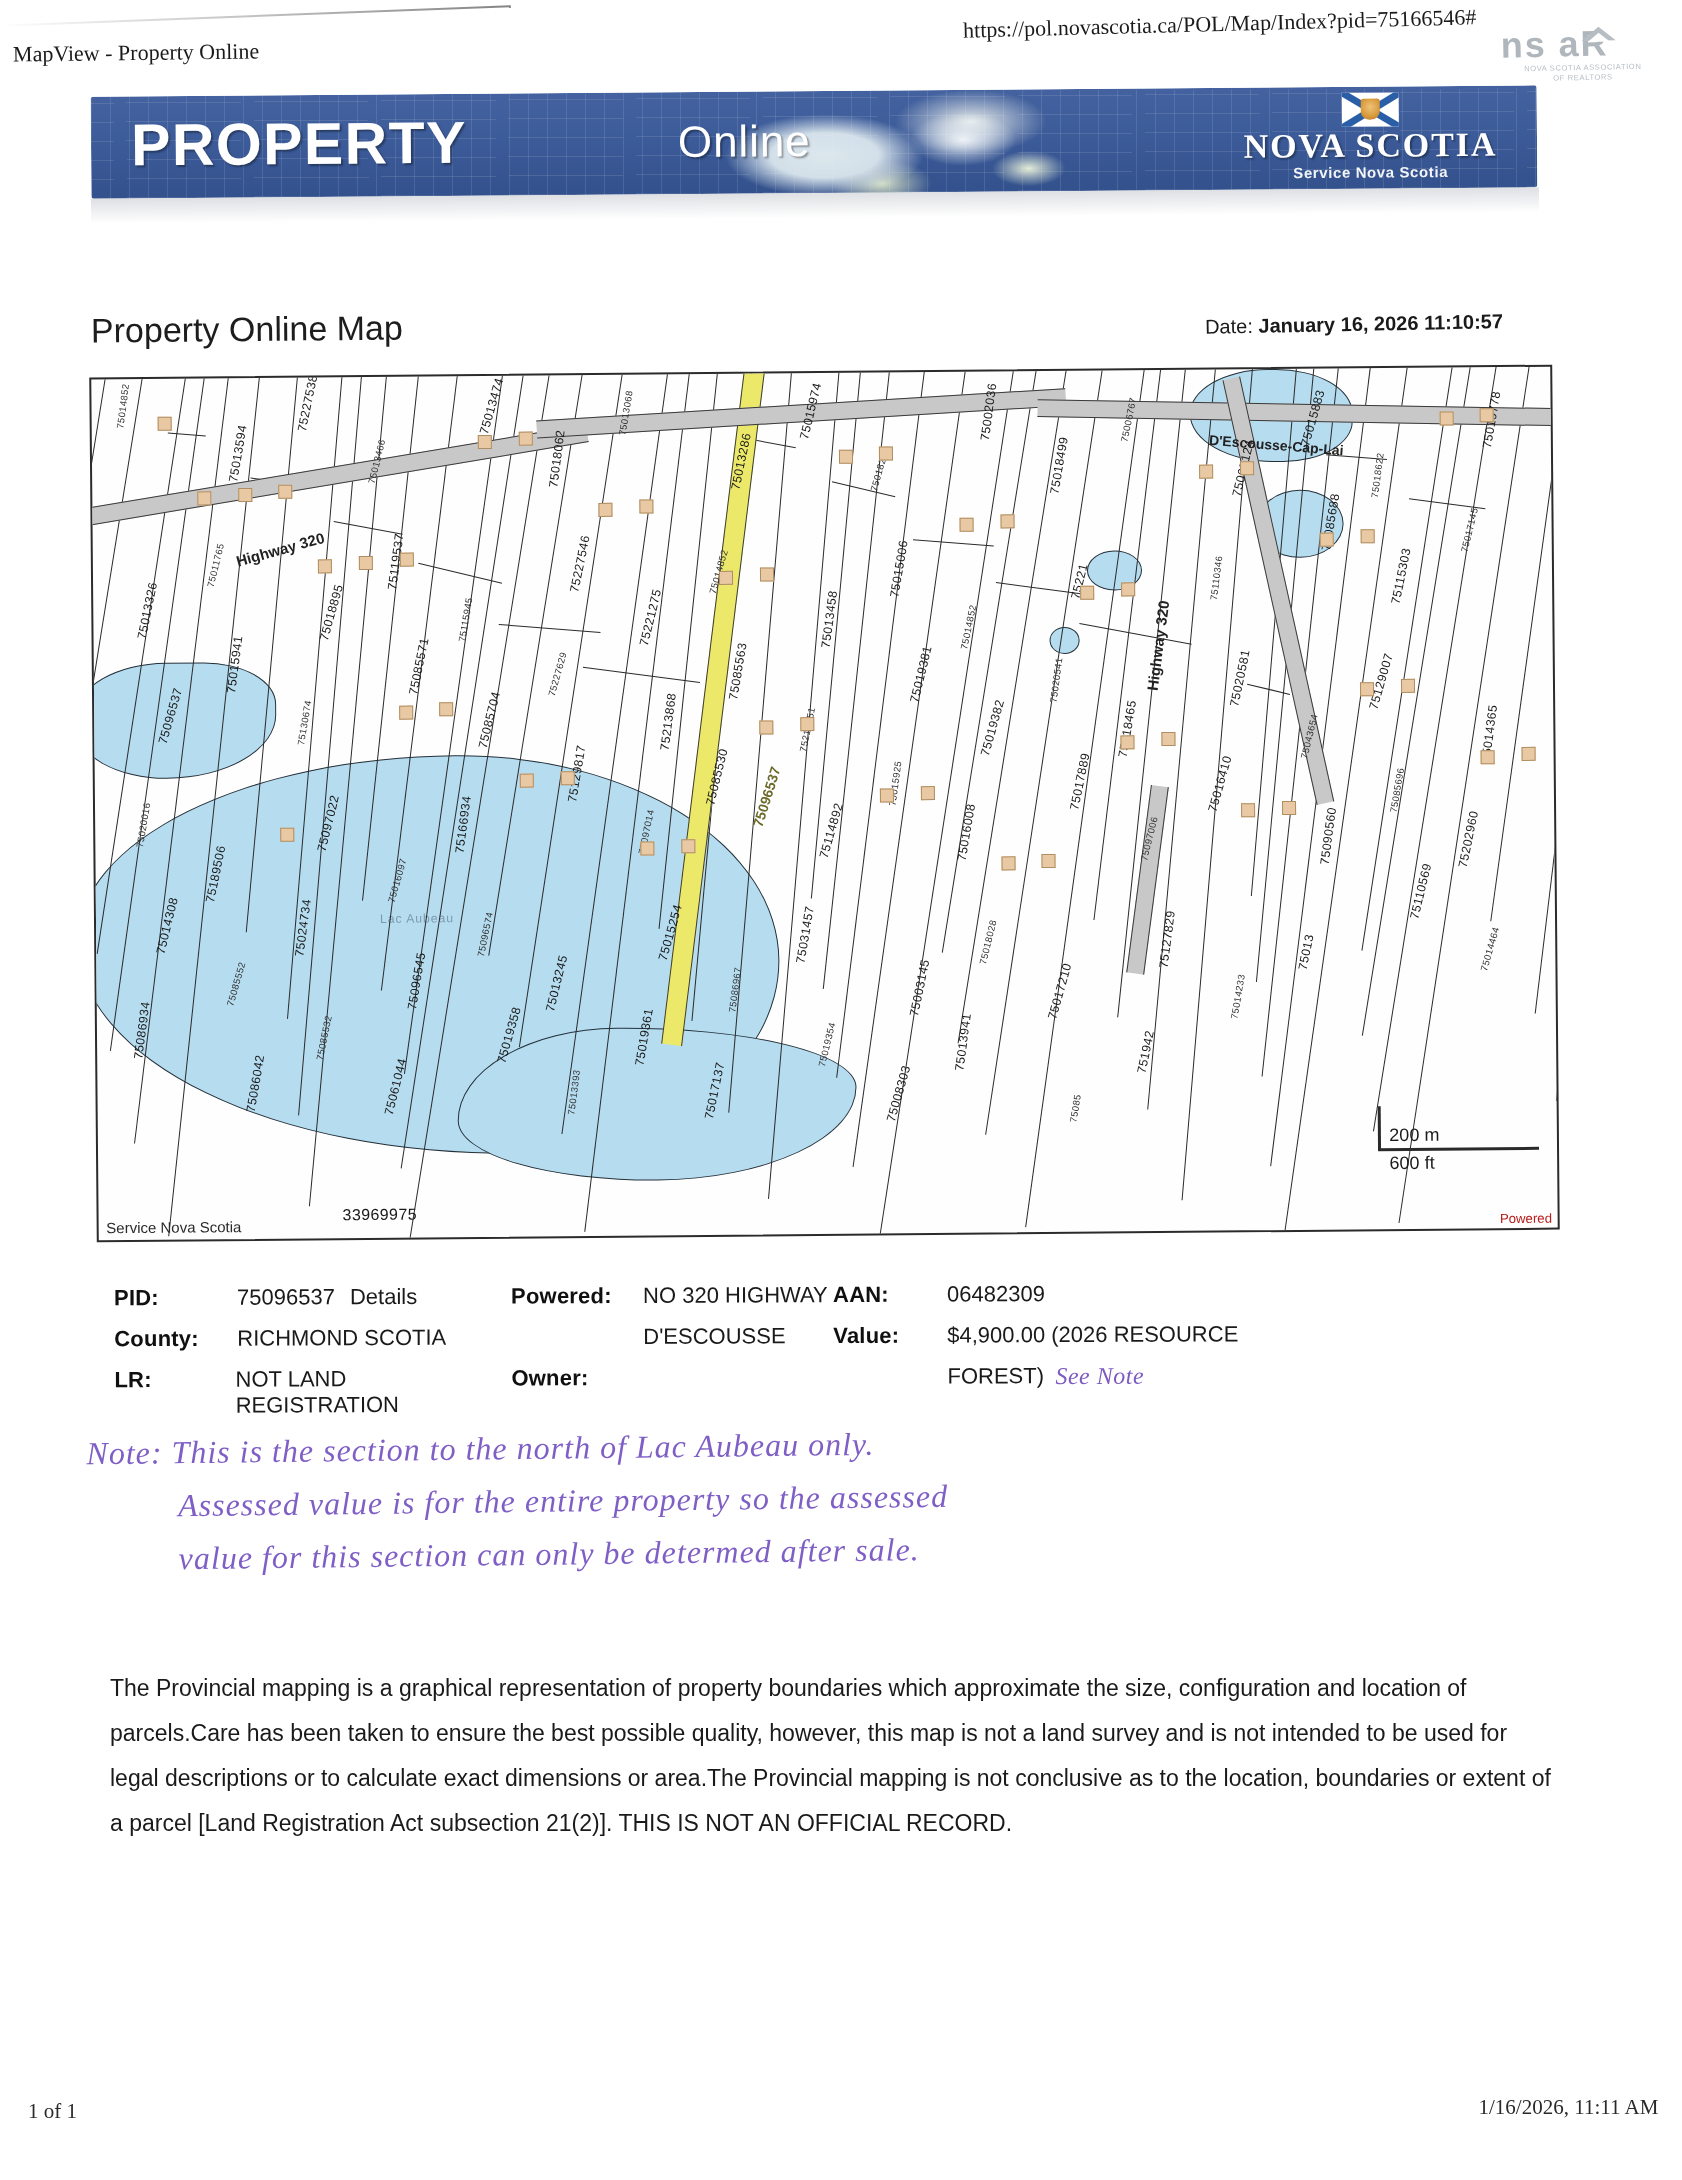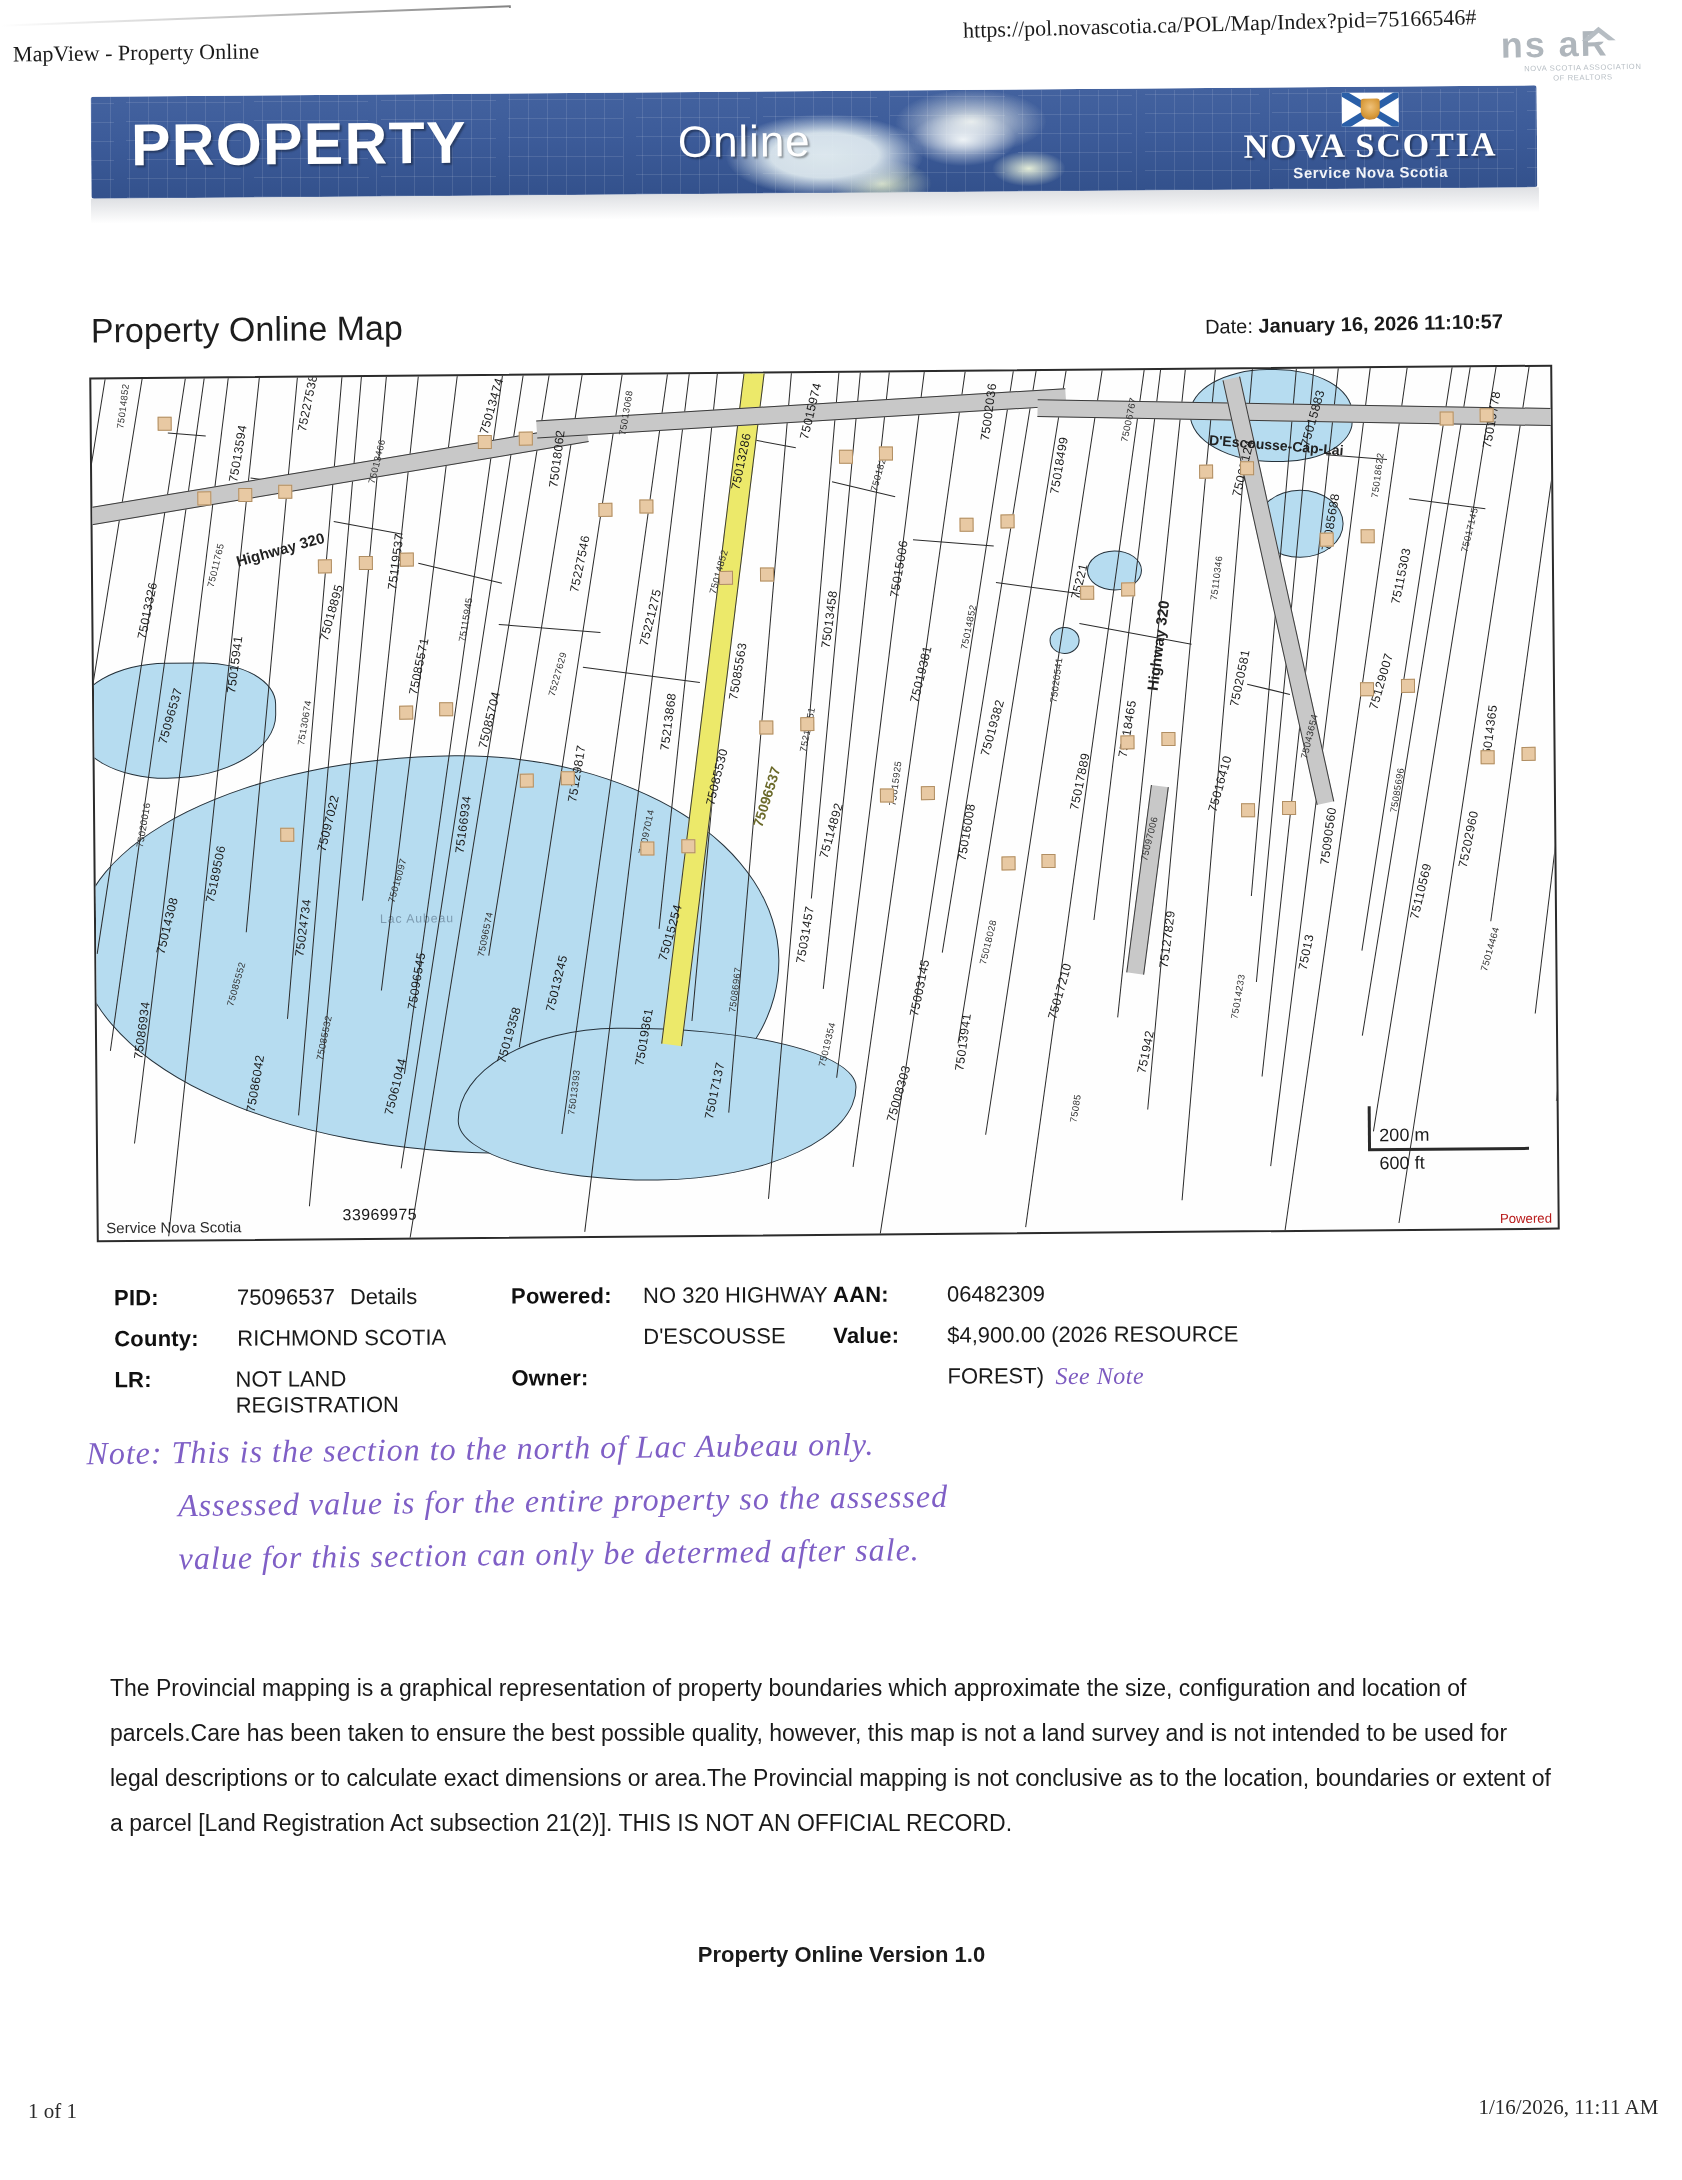--- a/index.html
+++ b/index.html
@@ -341,21 +341,21 @@
     color: #6b6a2a;
     transform: rotate(-72deg);
     transform-origin: left center;
     white-space: nowrap;
     font-weight: 600;
   }
 
   
   .scalebar {
     position: absolute;
-    right: 28px; bottom: 55px;
+    right: 18px; bottom: 55px;
     width: 161px;
   }
   .scalebar .sb-line {
     height: 2.8px;
     background: #2a2a2a;
     margin: 1.9px 0;
   }
   .scalebar .sb-tick {
     position: absolute;
     left: 0; top: -19px;
@@ -824,18 +824,17 @@
 
 <div class="hand-note">
   <div class="l1">Note: This is the section to the north of Lac Aubeau only.</div>
   <div class="l2">Assessed value is for the entire property so the assessed</div>
   <div class="l3">value for this section can only be determed after sale.</div>
 </div>
 
 <div class="disclaimer">The Provincial mapping is a graphical representation of property boundaries which approximate the size, configuration and location of parcels.Care has been taken to ensure the best possible quality, however, this map is not a land survey and is not intended to be used for legal descriptions or to calculate exact dimensions or area.The Provincial mapping is not conclusive as to the location, boundaries or extent of a parcel [Land Registration Act subsection 21(2)]. THIS IS NOT AN OFFICIAL RECORD.</div>
 
 <div class="footer">
-  <div class="ftitle">Property Online Version 1.0</div>
 </div>
 
 <div class="pg-left">1 of 1</div>
 <div class="pg-right">1/16/2026, 11:11 AM</div>
 
 
 </body></html>

